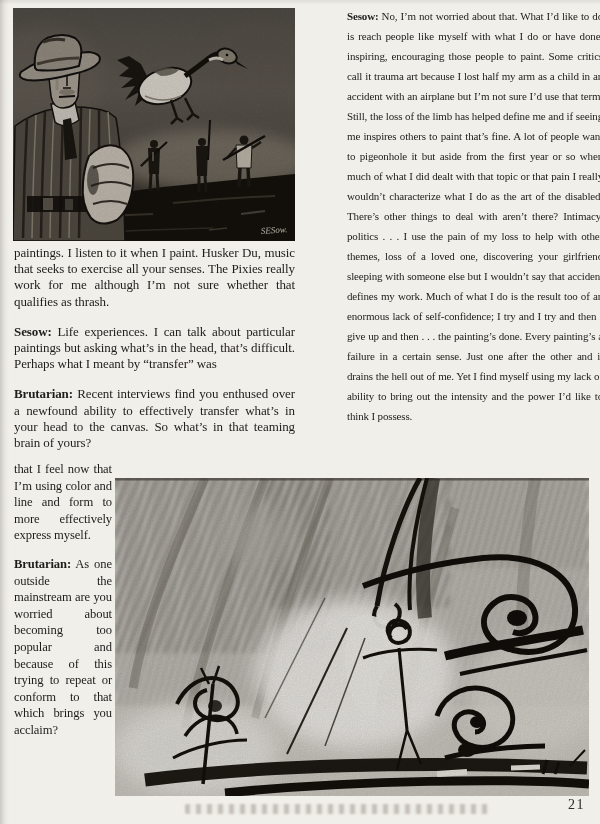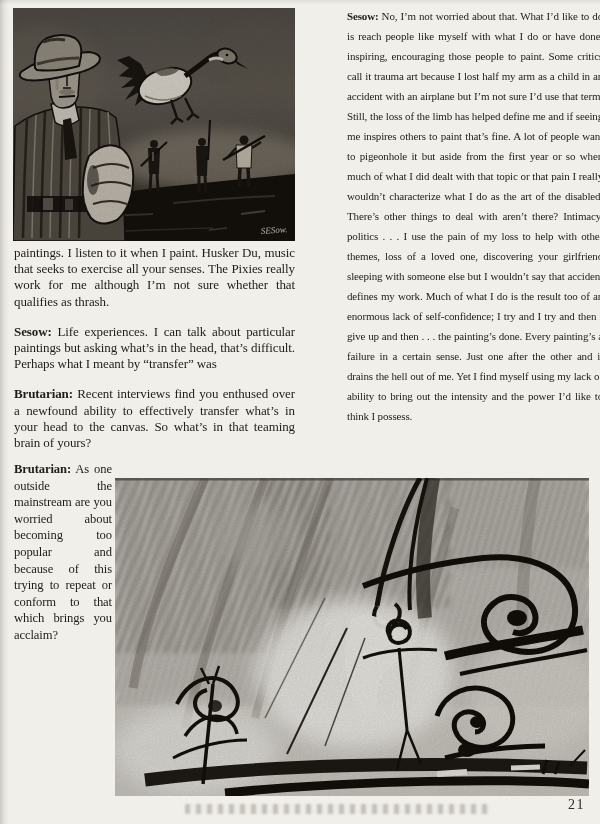--- a/index.html
+++ b/index.html
@@ -151,20 +151,24 @@
       <span>Life experiences.  I can talk about particular paintings but asking what’s in the head, that’s difficult.  Perhaps what I meant by “transfer” was</span>
     </p>
     <p class="para">
       <b class="speaker">Brutarian:</b>
       <span>Recent interviews find you enthused over a newfound ability to effectively transfer what’s in your head to the canvas. So what’s in that teaming brain of yours?</span>
     </p>
   </div>
 
   <div class="col col-narrow">
     <p class="para">
+      <b class="speaker"></b>
+      <span>that I feel now that I’m using color and line and form to more effectively express myself.</span>
+    </p>
+    <p class="para">
       <b class="speaker">Brutarian:</b>
       <span>As one outside the mainstream are you worried about becoming too popular and because of this trying to repeat or conform to that which brings you acclaim?</span>
     </p>
   </div>
 
   <div class="drawing-bottom">
     <svg viewBox="0 0 474 318" preserveAspectRatio="none">
       <defs>
         <pattern id="h1" width="7" height="7" patternUnits="userSpaceOnUse" patternTransform="rotate(16)">
           <line x1="3" y1="-1" x2="3" y2="8" stroke="#57514a" stroke-width="1.8"></line>

